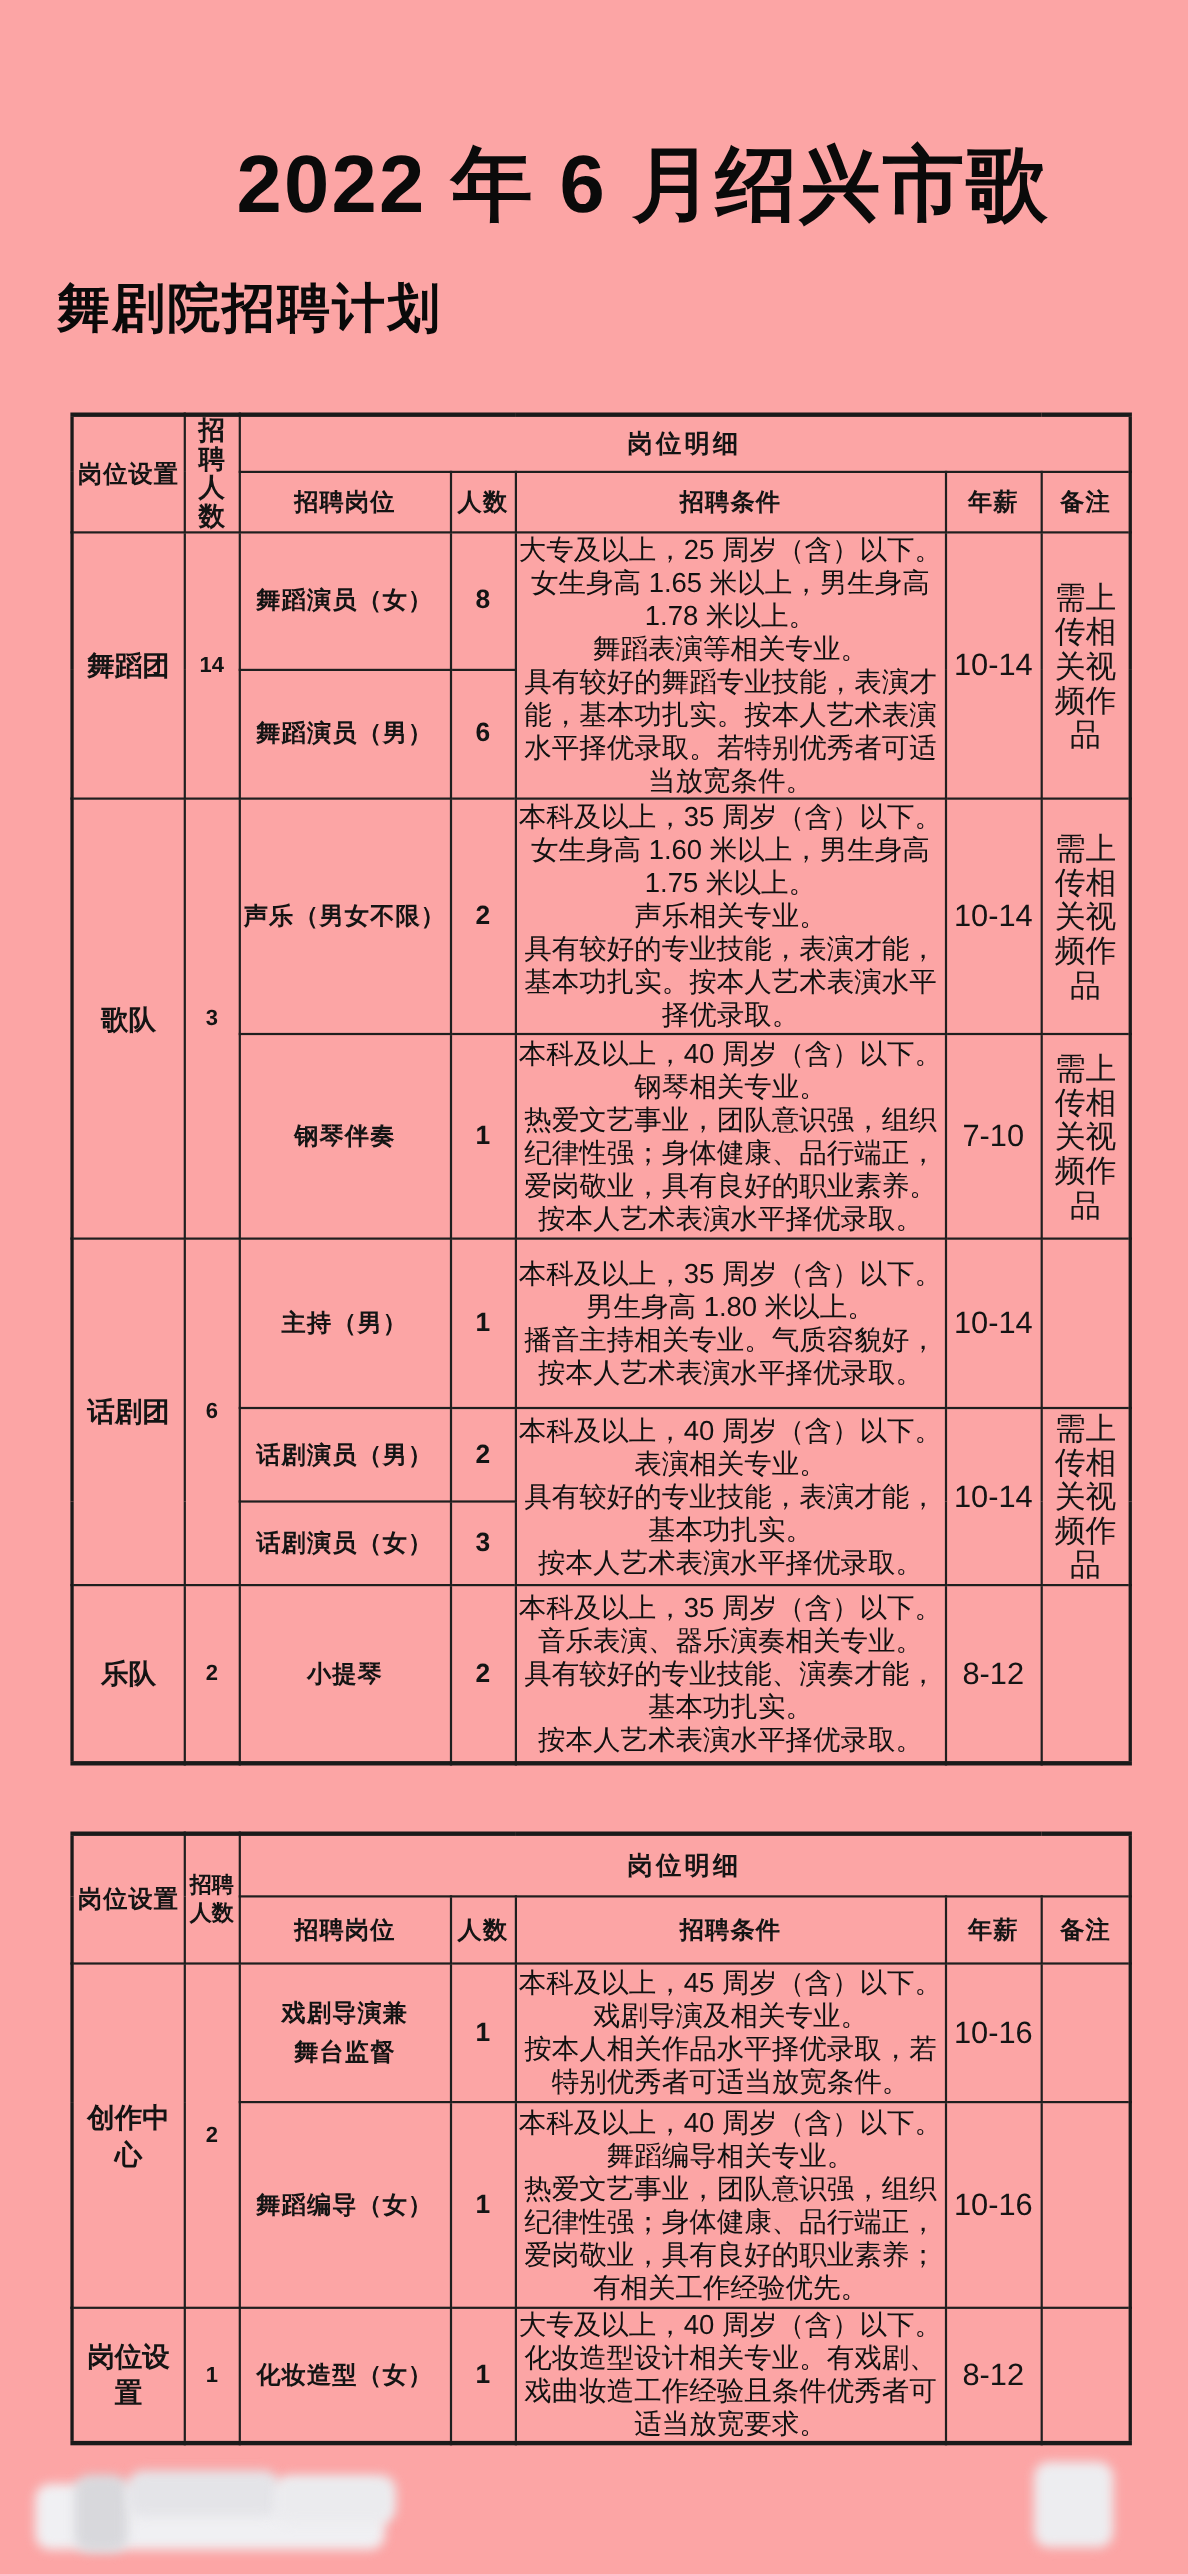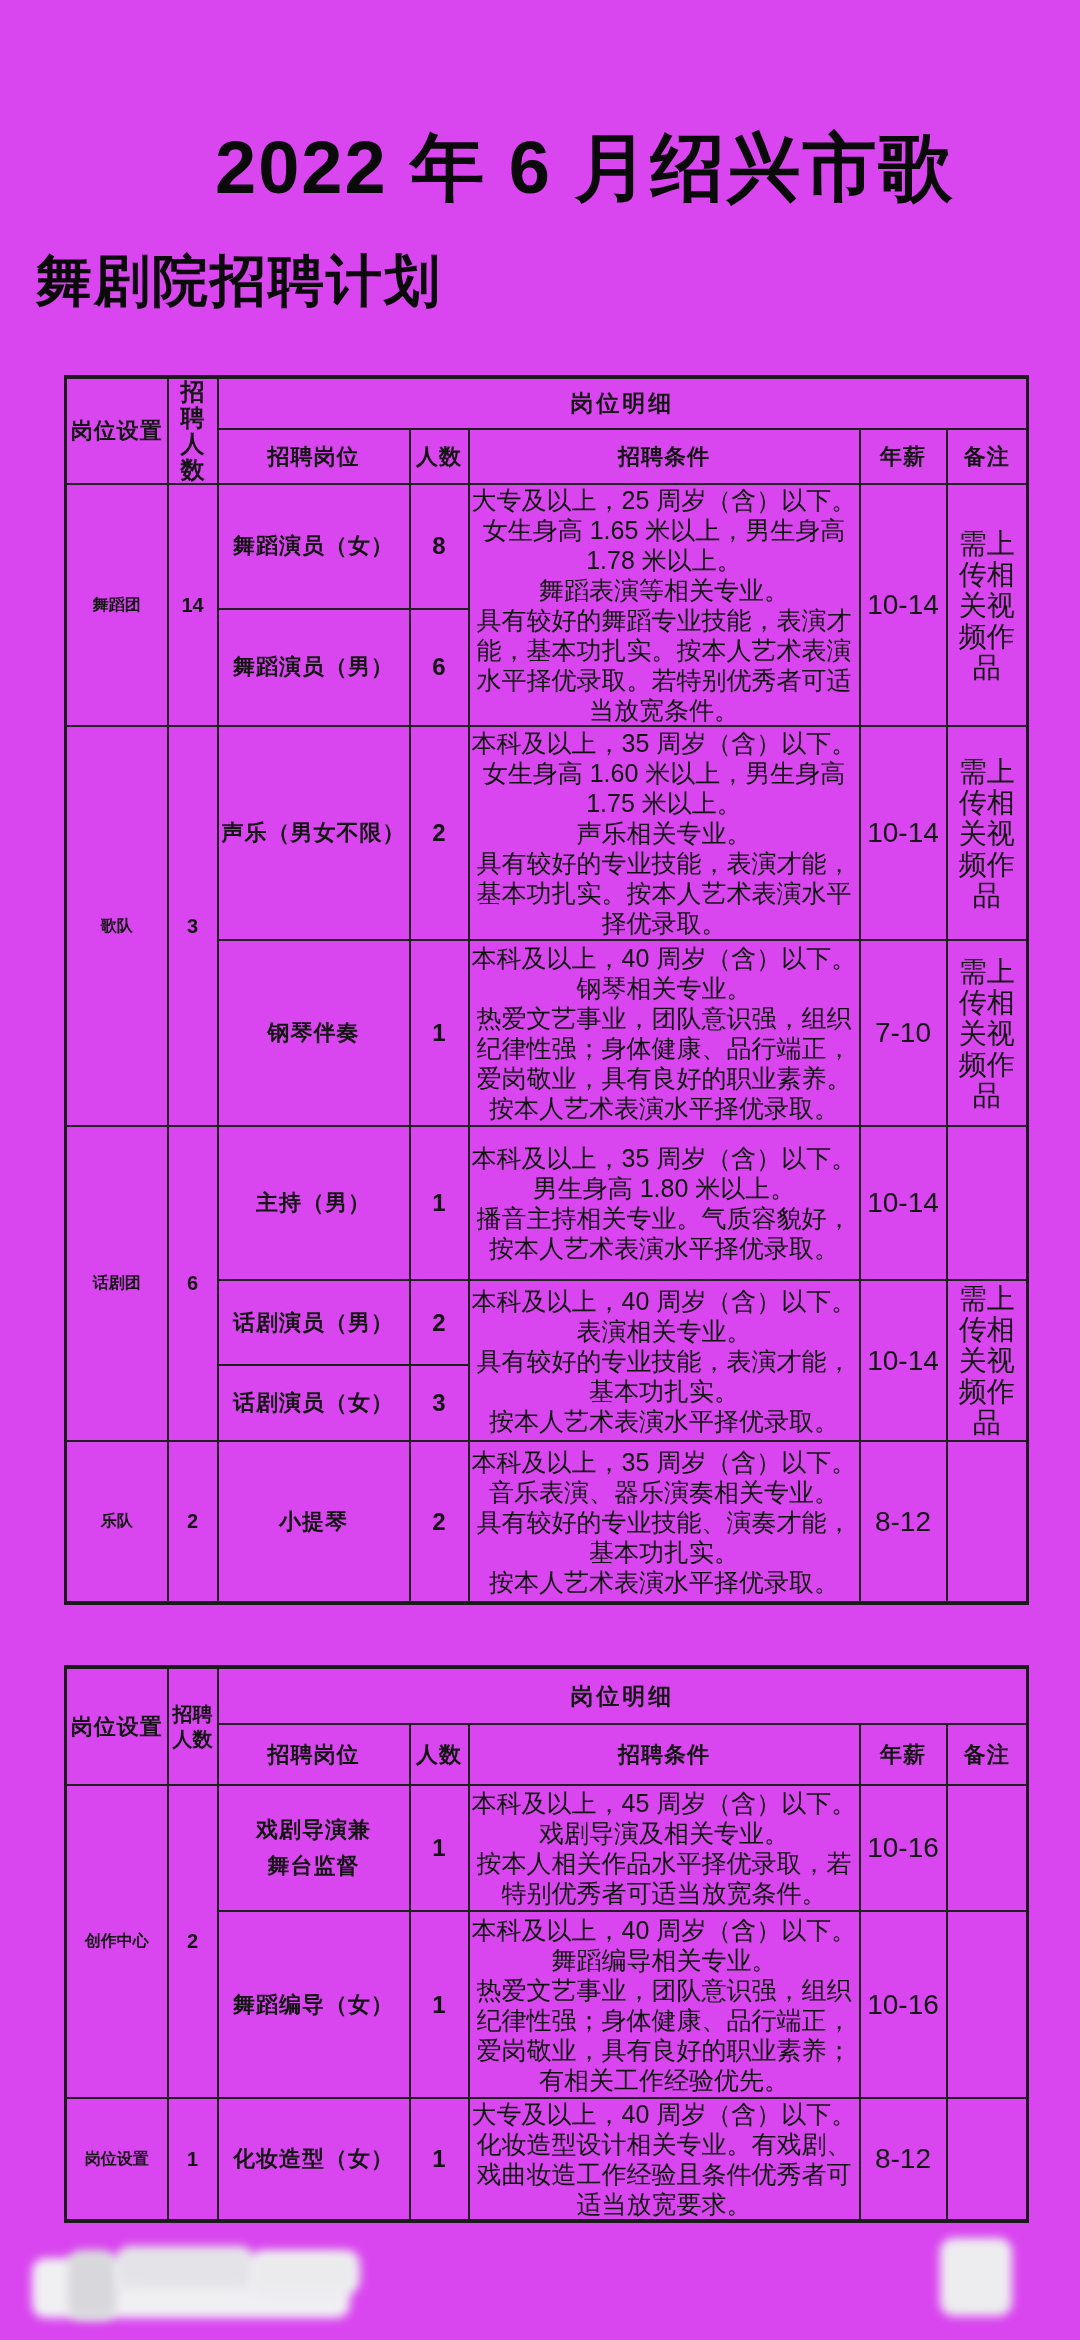--- a/index.html
+++ b/index.html
@@ -3,26 +3,26 @@
 <meta charset="utf-8">
 <style>
   html,body { margin:0; padding:0; }
   body {
     width:1080px; height:2340px;
     background:#ffffff;
     font-family:"Liberation Sans","DejaVu Sans",sans-serif;
     color:#141414;
     overflow:hidden;
   }
-  .page { position:relative; width:1080px; height:2340px; background:#d946ef; }
+  .page { position:relative; width:1080px; height:2340px; background:#fca5a5; }
 
   
   .title { position:absolute; top:112px; left:0; width:1080px; font-weight:700; color:#0a0a0a; }
   .title-line1 { padding-left:215px; font-size:74px; line-height:112px; letter-spacing:2px; white-space:nowrap; }
-  .title-line2 { padding-left:36px;  font-size:56px; line-height:114px; letter-spacing:2px; white-space:nowrap; }
+  .title-line2 { padding-left:52px;  font-size:48px; line-height:114px; letter-spacing:2px; white-space:nowrap; }
 
   
   table.plan {
     position:absolute; left:64px;
     width:962px;
     border-collapse:collapse;
     table-layout:fixed;
     border:3px solid #1a1a1a;
     border-top-width:4px;
     border-bottom-width:4px;
@@ -33,21 +33,21 @@
     border:2px solid #1f1f1f;
     text-align:center;
     vertical-align:middle;
     overflow:hidden;
     padding:0;
   }
   .hc { font-size:22px; font-weight:700; letter-spacing:1px; }
   .hc-detail { font-size:23px; letter-spacing:3px; }
   .vtext1 { font-size:24px; line-height:26px; white-space:pre-line; font-weight:700; letter-spacing:0; }
   .vtext2 { font-size:20px; line-height:25px; white-space:pre-line; font-weight:700; letter-spacing:0; }
-  .gname  { font-size:16px; font-weight:700; letter-spacing:0; }
+  .gname  { font-size:25px; font-weight:700; letter-spacing:0; }
   .gtotal { font-size:20px; font-weight:700; }
   .pos    { font-size:22px; font-weight:700; white-space:pre-line; line-height:36px; letter-spacing:1px; }
   .cnt    { font-size:24px; font-weight:700; }
   .cond   {
     font-size:25px; line-height:30px;
     text-align:left; white-space:pre-line;
     padding:5px 4px 5px 7px;
     font-weight:400; color:#111;
   }
   .salary { font-size:28px; font-weight:400; }

